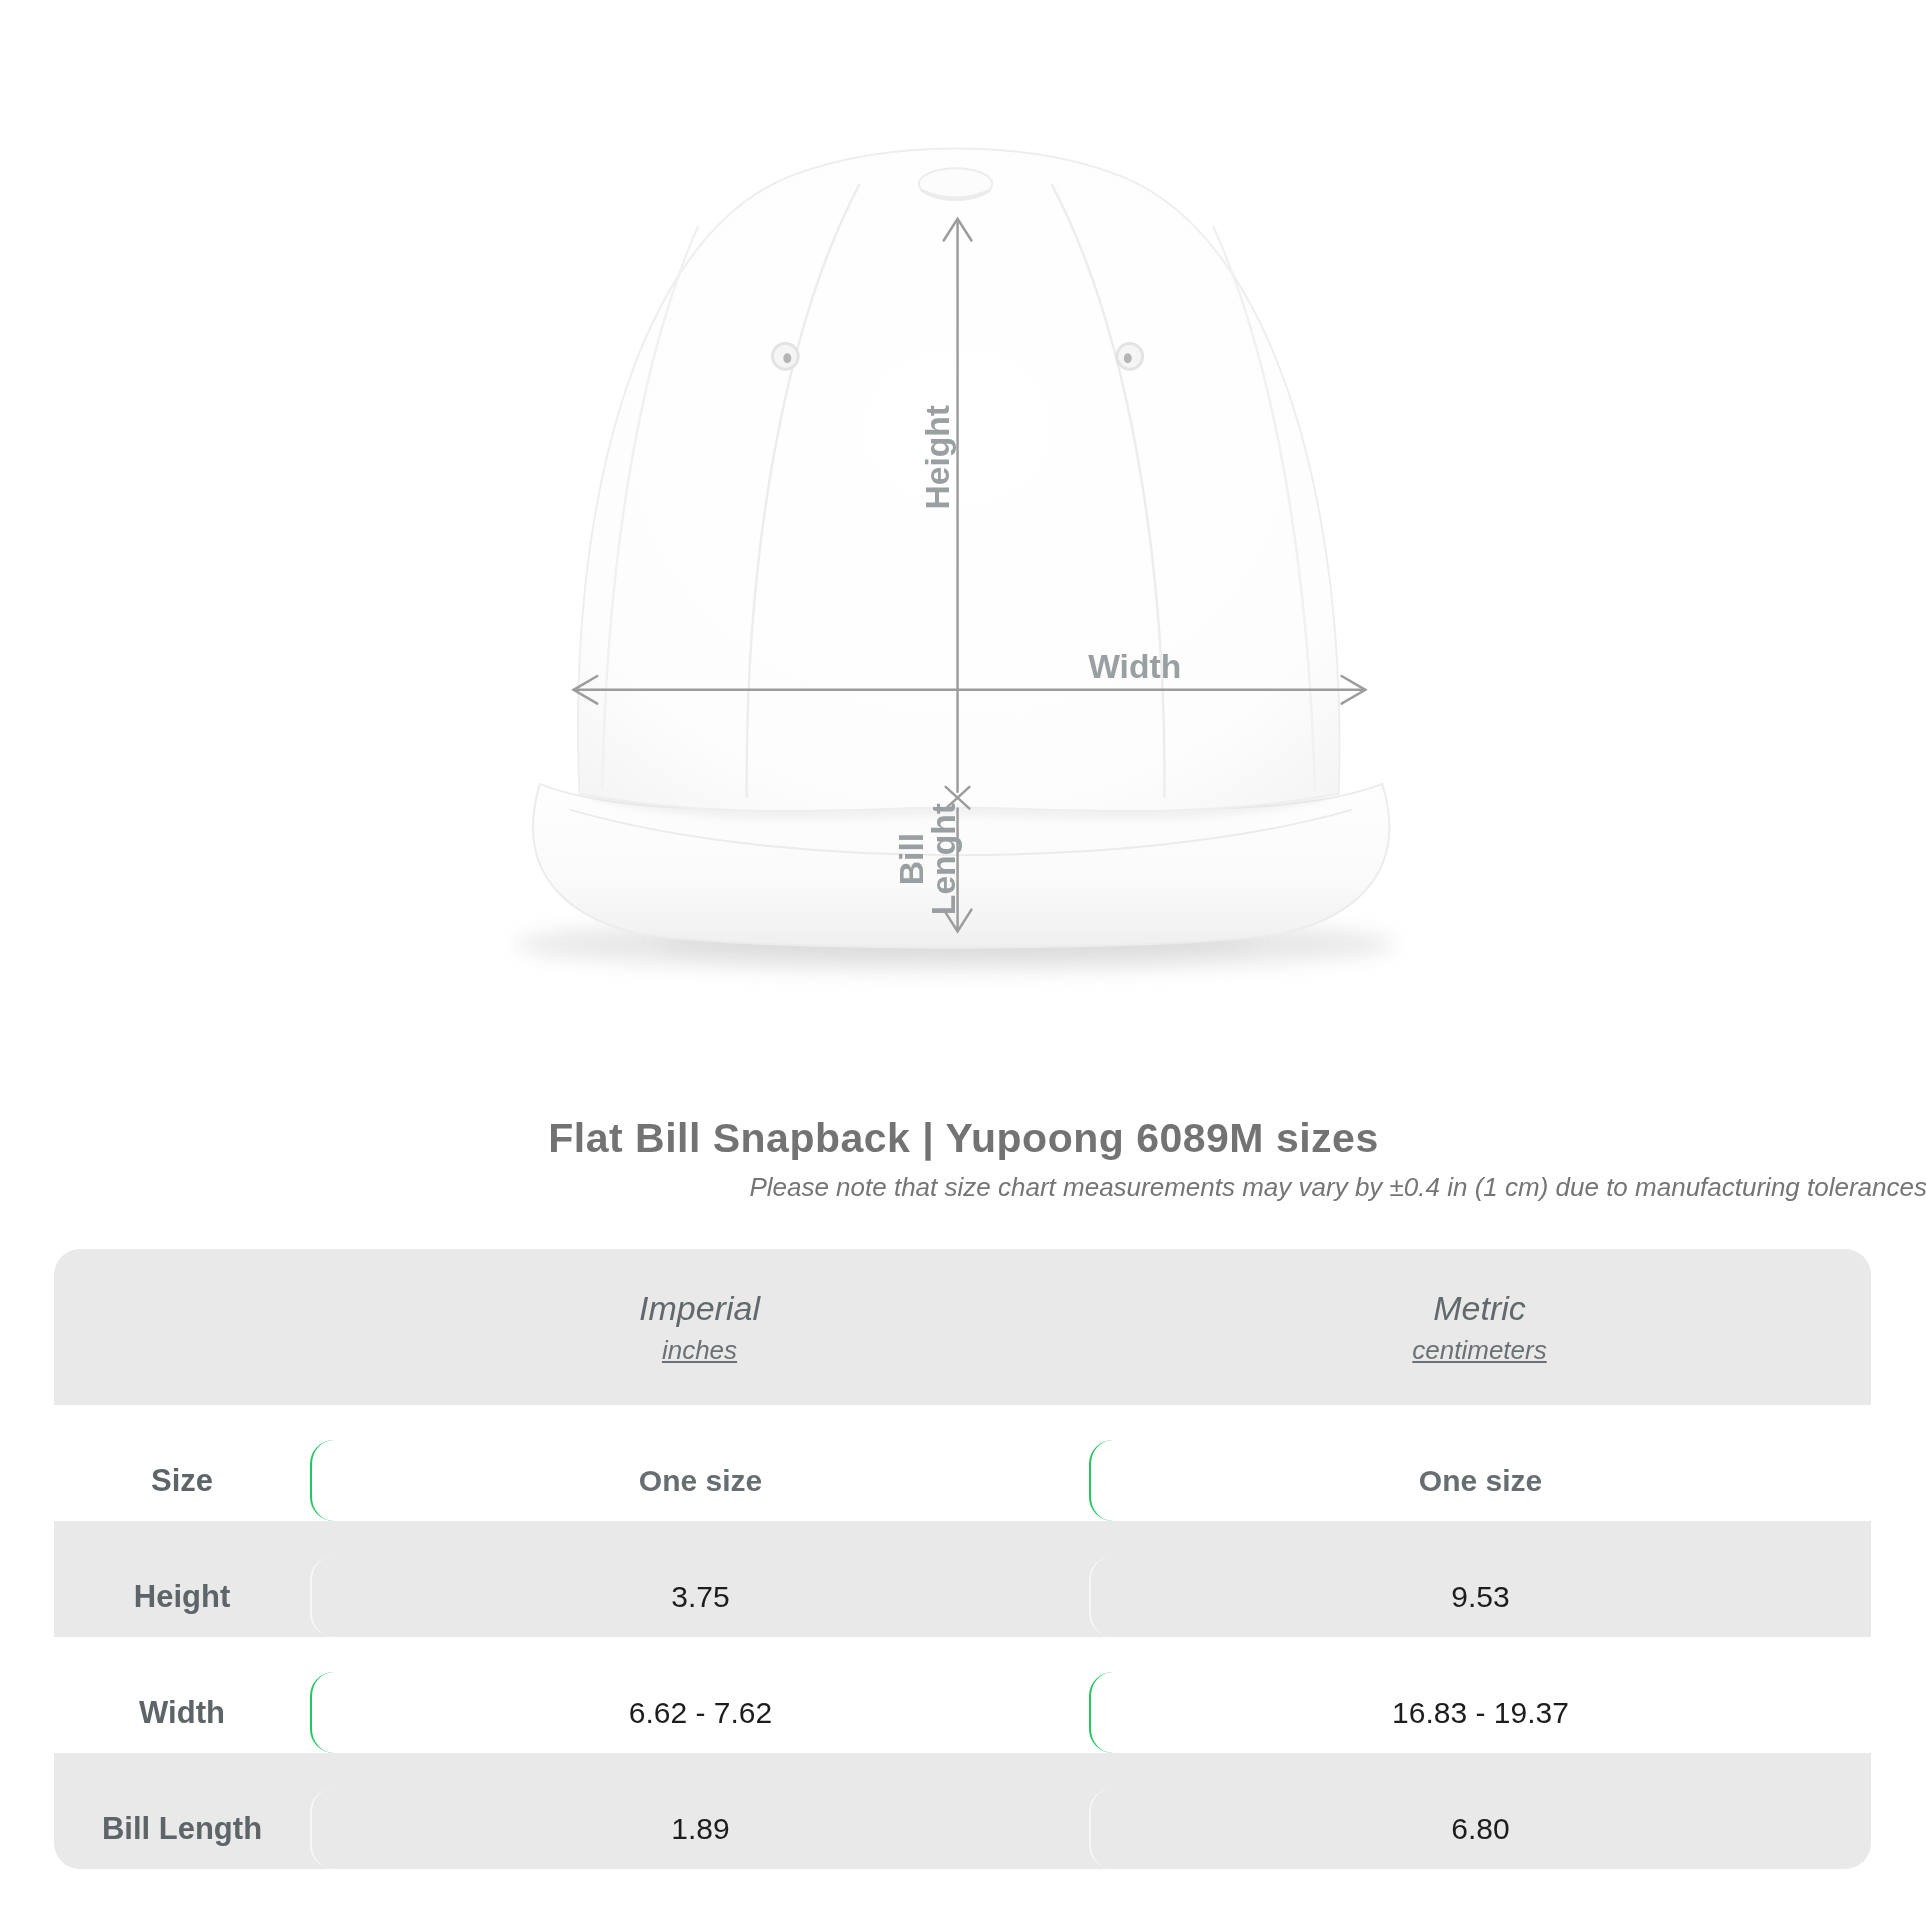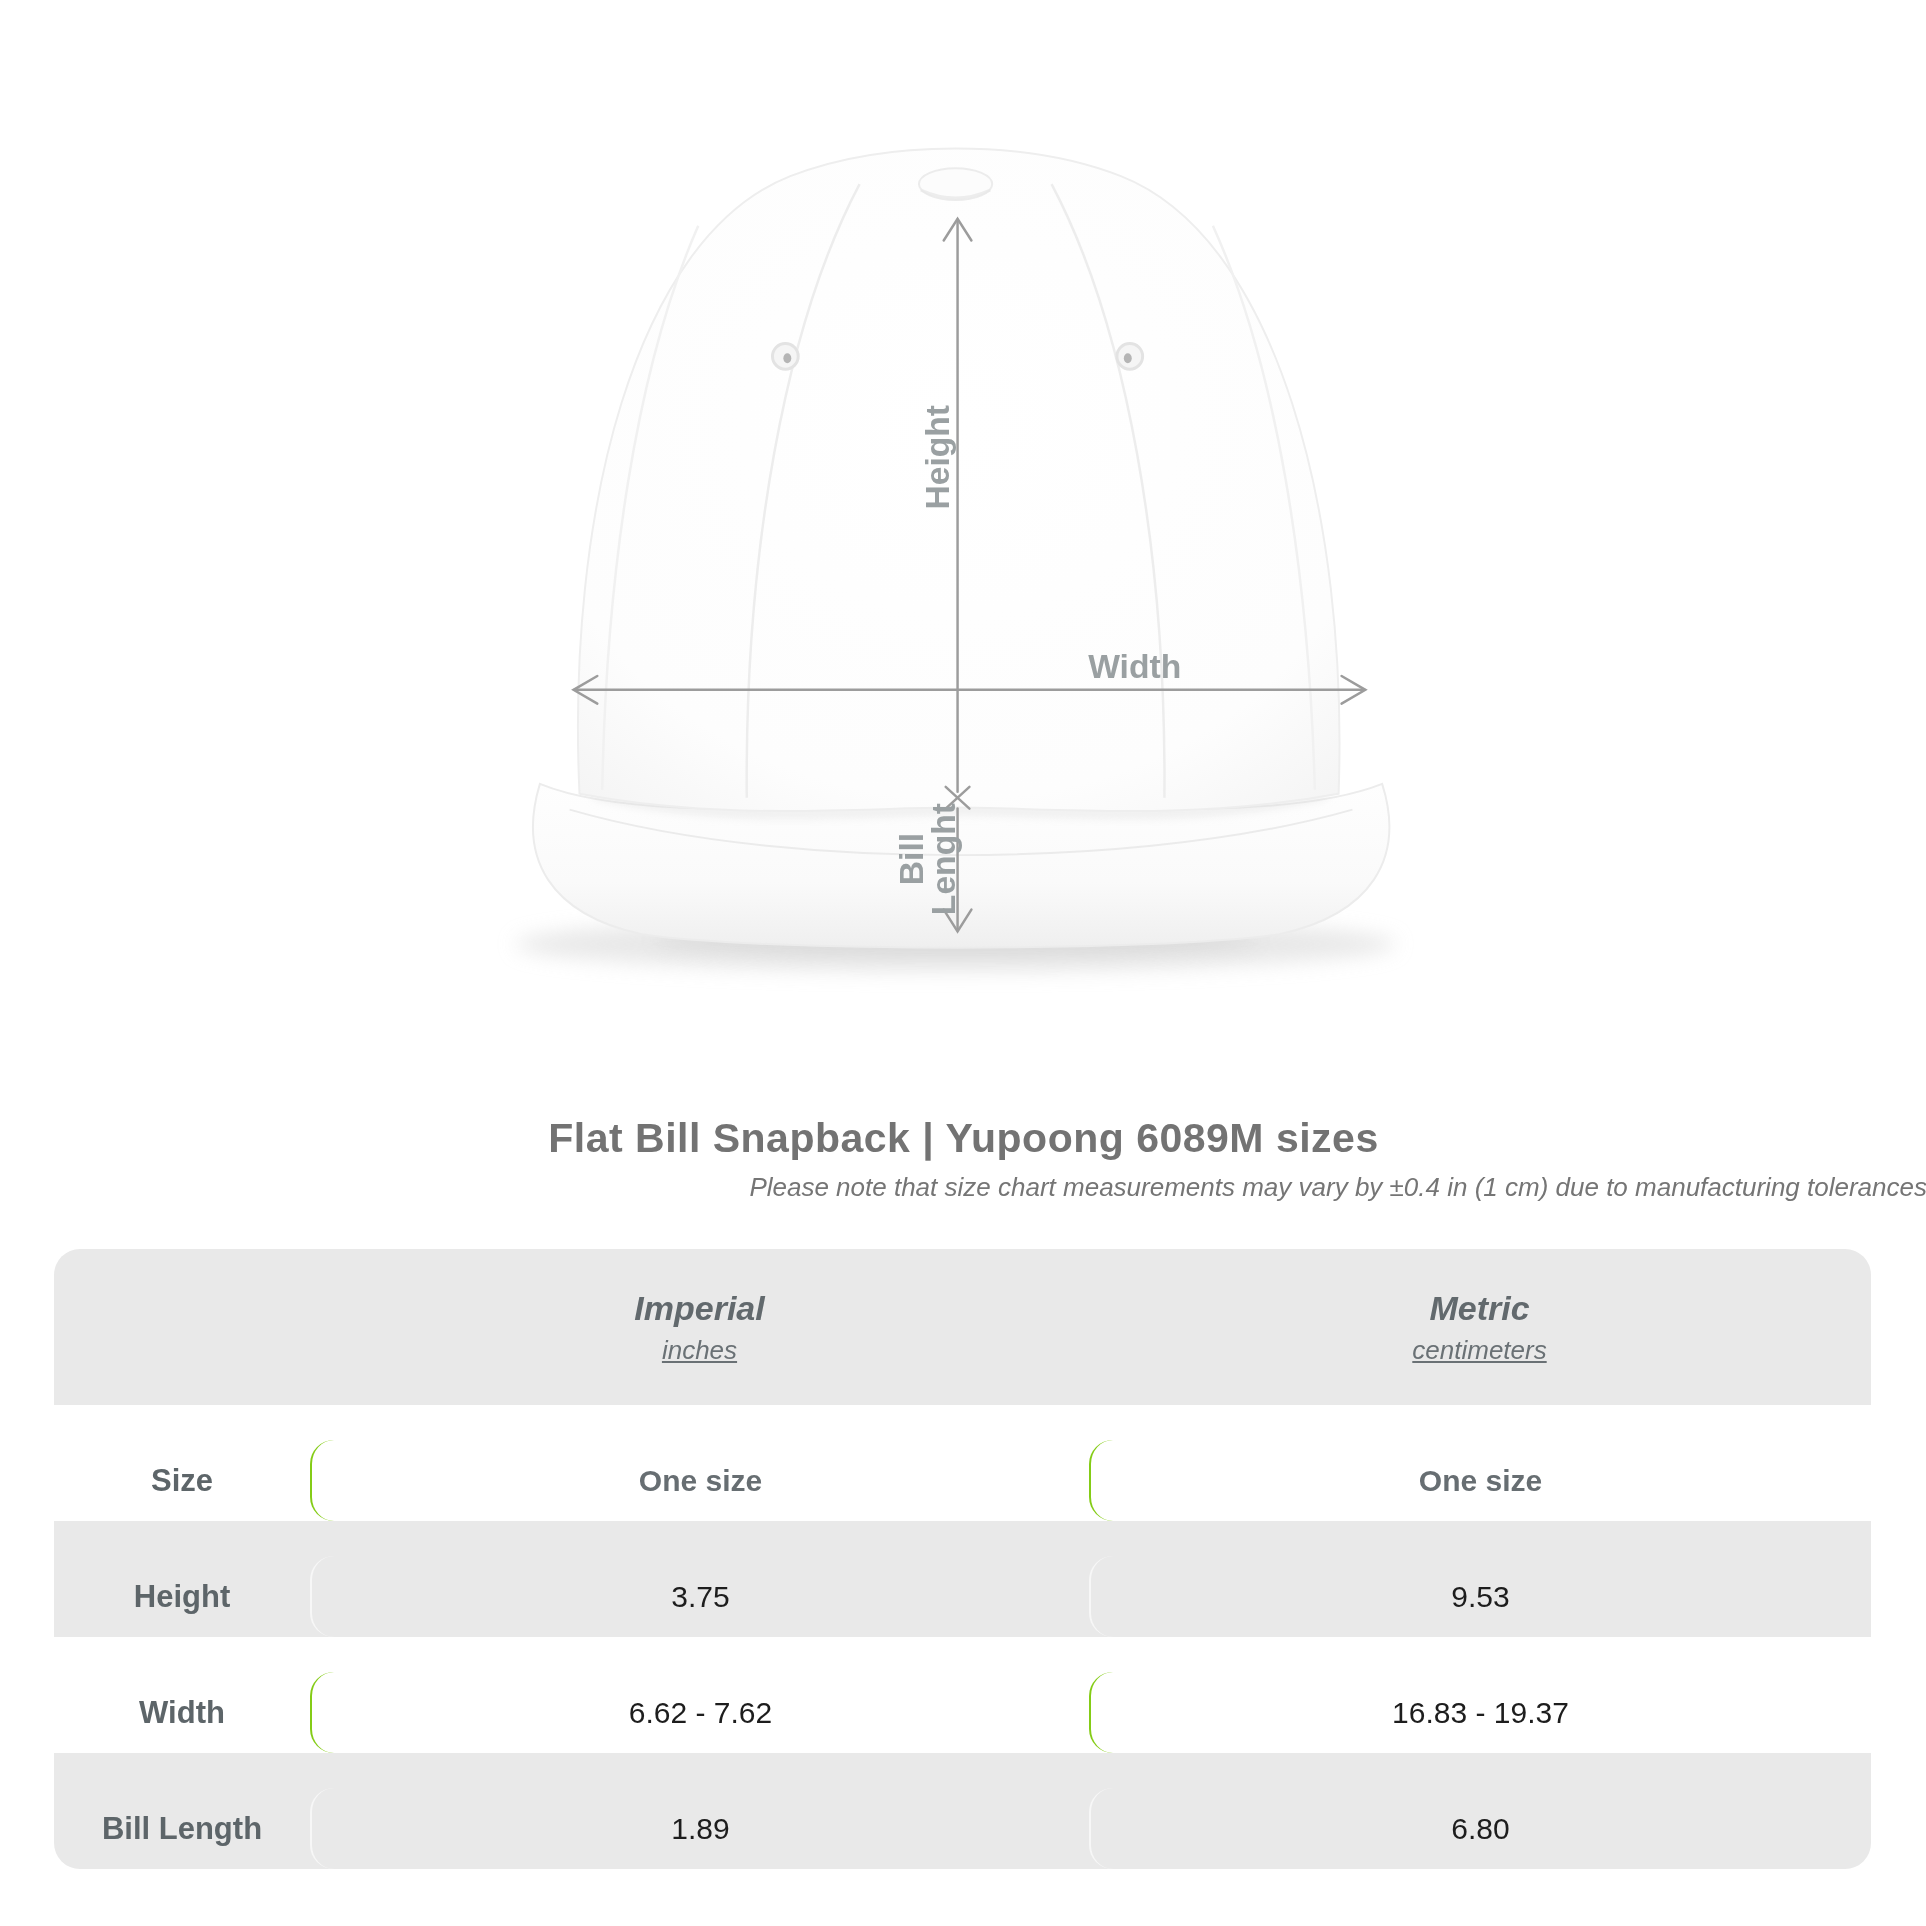--- a/index.html
+++ b/index.html
@@ -26,27 +26,27 @@
   .thead {
     display: grid; grid-template-columns: 256px 779px 781px;
     height: 156px;
     background: #e9e9e9;
     border-radius: 26px 26px 0 0;
   }
   .th {
     display: flex; flex-direction: column;
     align-items: center; justify-content: center; gap: 7px;
   }
-  .th-label { font-size: 34px; font-weight: bold; font-style: italic; color: #62696d; }
+  .th-label { font-size: 34px; font-weight: normal; font-style: italic; color: #62696d; }
   .th-sub   { font-size: 26px; font-style: italic; color: #6a7175; text-decoration: underline; }
   .row { display: grid; grid-template-columns: 256px 779px 781px; height: 116px; }
   .row.stripe { background: #e9e9e9; }
   .row.last { border-radius: 0 0 26px 26px; }
   .cell { display: flex; align-items: center; justify-content: center; margin-top: 35px; }
-  .row .cell:nth-child(n+2) { border-left: 2px solid #84cc16; border-radius: 24px; }
+  .row .cell:nth-child(n+2) { border-left: 2px solid #22c55e; border-radius: 24px; }
   .row.stripe .cell:nth-child(n+2) { border-left-color: #f7f7f7; }
   .label-cell { font-size: 31px; font-weight: bold; color: #5d6569; }
   .text-value { font-size: 30px; font-weight: bold; color: #676e72; }
   .num-value  { font-size: 30px; color: #1d1d1d; }
   .dim-label { font-weight: bold; font-size: 34px; fill: #9aa0a2; }
 </style>
 </head>
 <body>
 
 <div>

